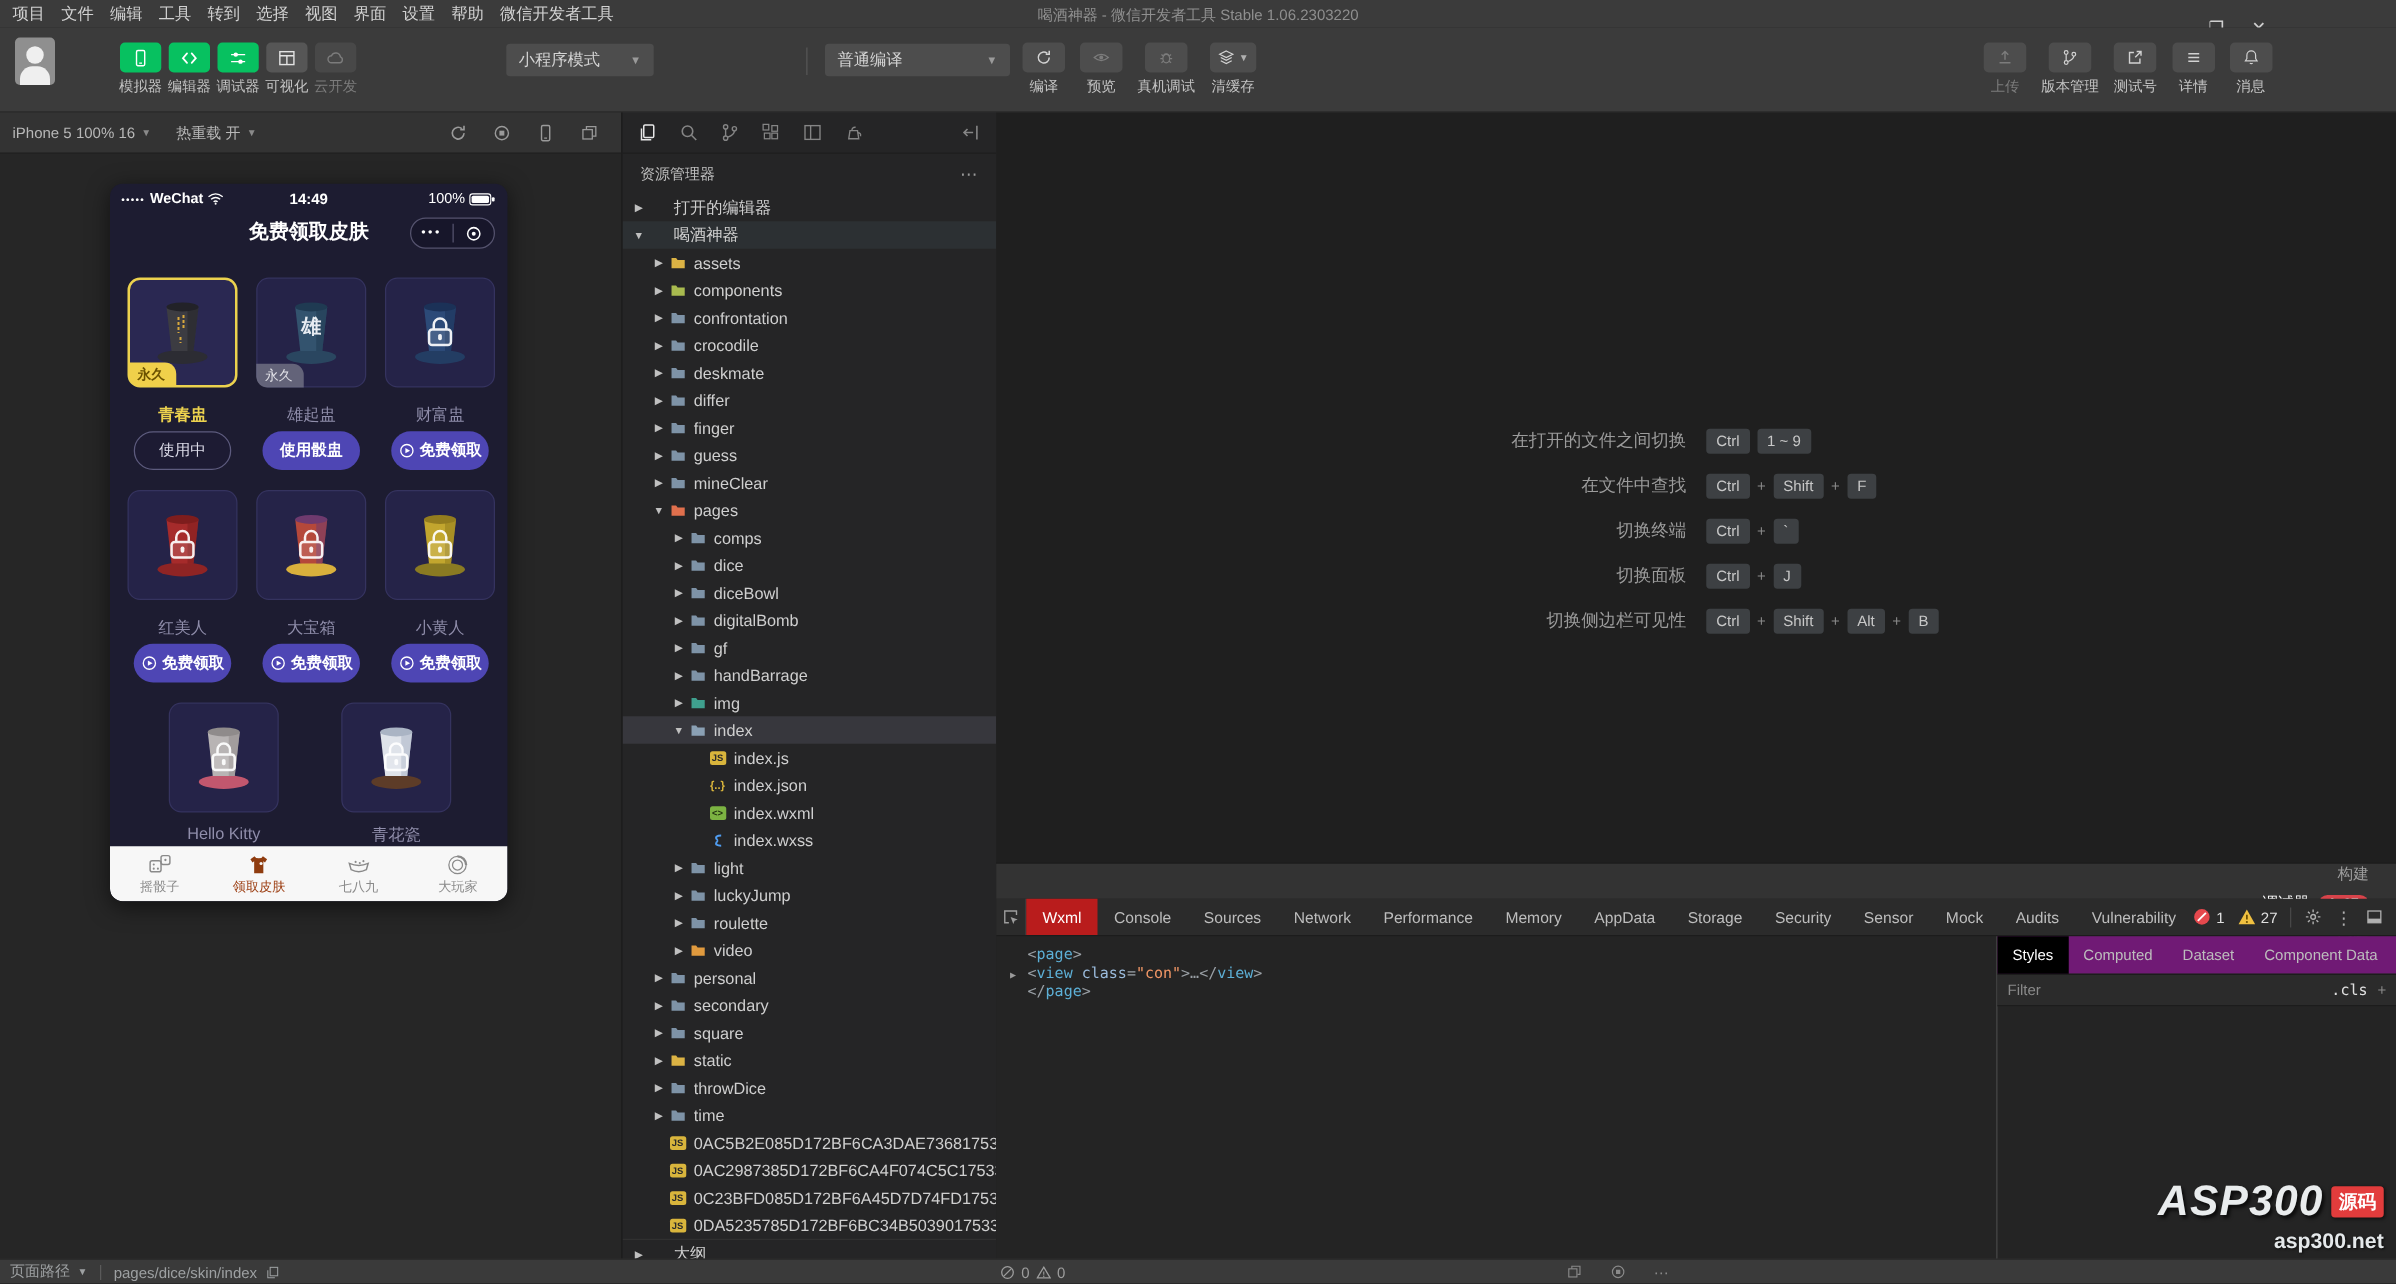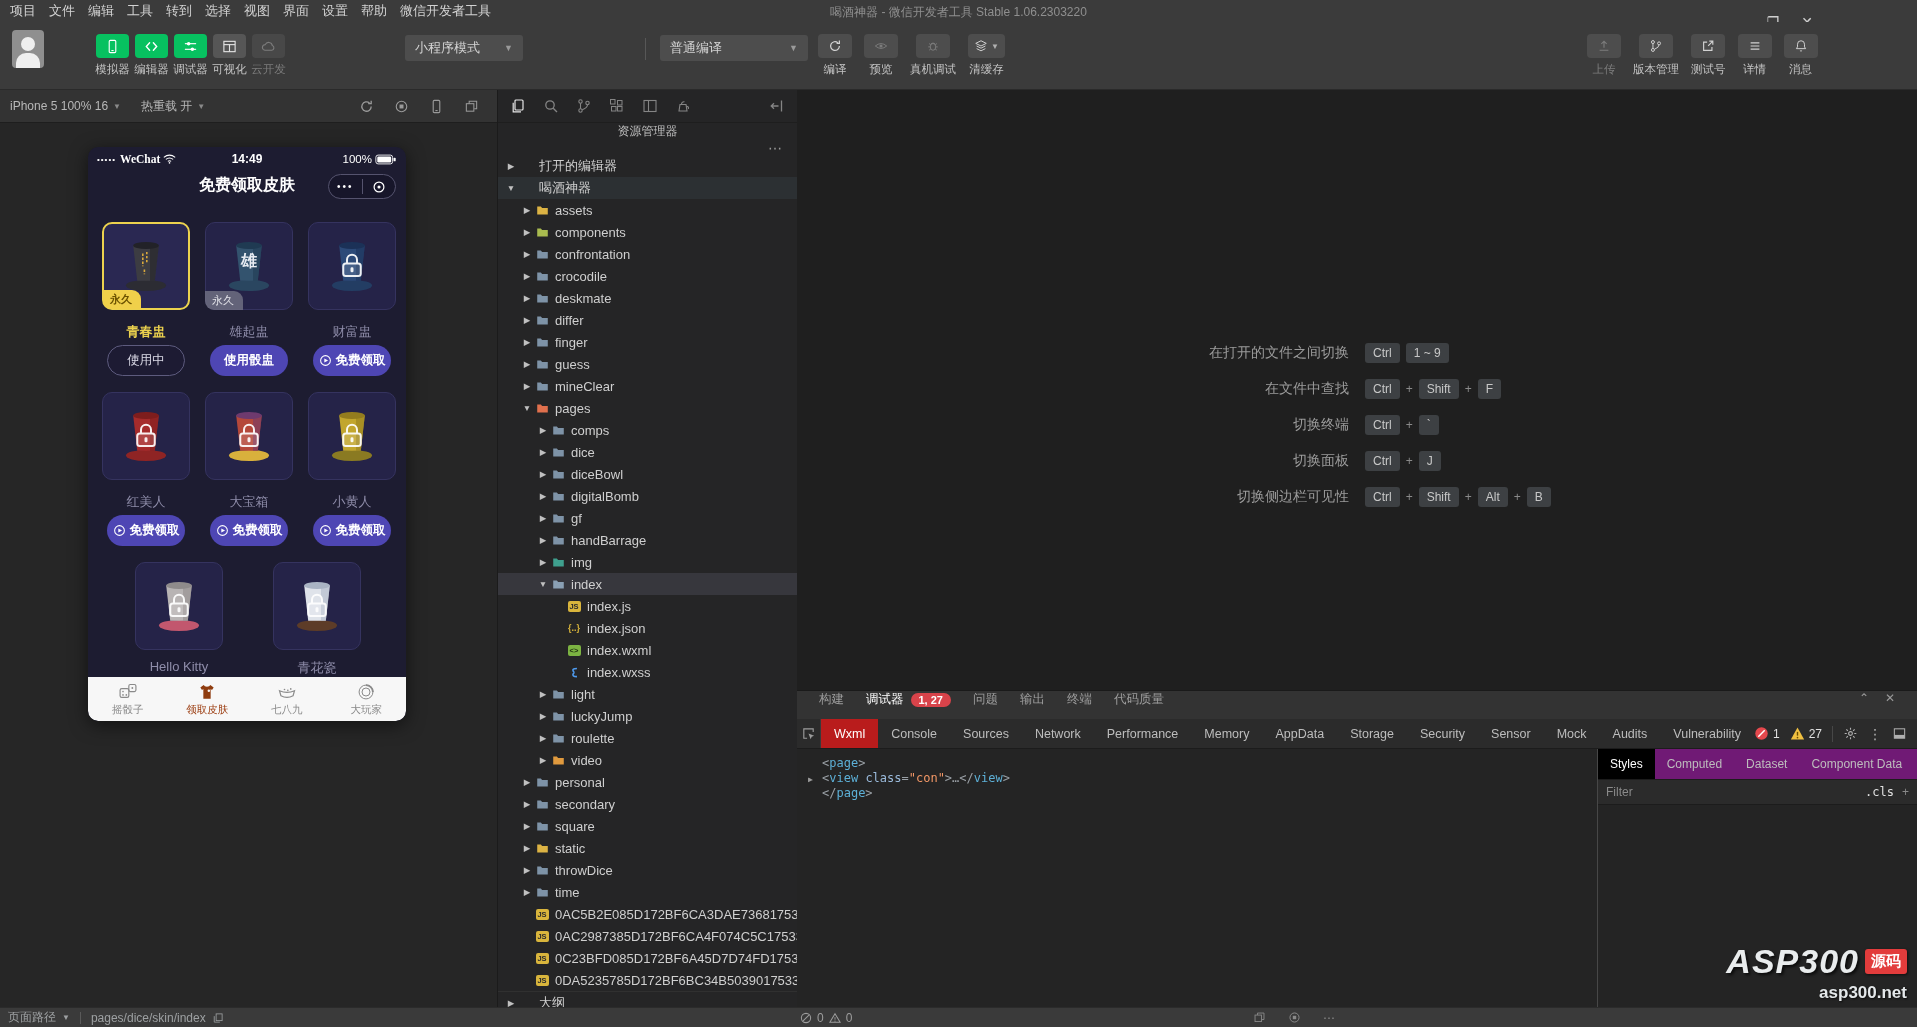--- a/index.html
+++ b/index.html
@@ -49,21 +49,21 @@
   .sim-toolbar .dd{display:flex;align-items:center;gap:5px;padding:0 10px;cursor:pointer;}
   .sim-toolbar .dd .caret{font-size:8px;color:#8a8a8a;}
   .sim-icons{margin-left:auto;display:flex;gap:20px;padding-right:18px;color:#9a9a9a;}
   .sim-icons svg{width:15px;height:15px;cursor:pointer;}
 
   
   .phone{position:absolute;left:88px;top:57px;width:318px;height:574px;border-radius:10px;background:#1d1c31;
          box-shadow:0 4px 18px rgba(0,0,0,.55);overflow:hidden;}
   .p-status{position:absolute;left:0;top:0;width:100%;height:24px;display:flex;align-items:center;color:#fff;font-size:11.5px;padding:0 9px;}
   .p-dots{letter-spacing:1px;font-size:8px;margin-right:4px;}
-  .p-carrier{font-weight:bold;margin-right:3px;font-family:Liberation Serif, serif;}
+  .p-carrier{font-weight:bold;margin-right:3px;}
   .p-time{position:absolute;left:50%;transform:translateX(-50%);font-weight:bold;font-size:12px;}
   .p-batt{margin-left:auto;display:flex;align-items:center;gap:3px;font-size:11.5px;}
   .p-title{position:absolute;left:0;top:28px;width:100%;text-align:center;font-size:16px;font-weight:bold;color:#fff;}
   .capsule{position:absolute;right:10px;top:27px;width:68px;height:25px;border:1px solid #55536e;border-radius:13px;
            background:rgba(20,19,38,.6);display:flex;align-items:center;color:#fff;cursor:pointer;}
   .capsule .half{flex:1;display:flex;align-items:center;justify-content:center;height:100%;}
   .capsule .divider{width:1px;height:15px;background:#55536e;}
   .skin-card{position:absolute;width:88px;height:88px;border-radius:10px;background:#252348;border:1px solid #35335f;cursor:pointer;}
   .skin-card.sel{border:2px solid #ecd24e;background:#2a2852;}
   .skin-card .cup{position:absolute;left:50%;top:50%;transform:translate(-50%,-52%);width:64px;height:64px;}
@@ -87,21 +87,21 @@
   .p-tab.active .t-label{color:#9c3e12;}
 
   
   .explorer{position:absolute;left:497px;top:90px;width:300px;height:917px;background:#252526;border-left:1px solid #1b1b1b;overflow:hidden;}
   .exp-icons{position:absolute;left:0;top:0;width:100%;height:33px;display:flex;align-items:center;gap:17px;padding:0 12px;
              color:#858585;border-bottom:1px solid #1e1e1e;}
   .exp-icons svg{width:16px;height:16px;cursor:pointer;}
   .exp-icons .first{color:#e7e7e7;}
   .exp-icons .collapse{margin-left:auto;}
   .exp-header{position:absolute;left:0;top:33px;width:100%;height:32px;display:flex;align-items:center;padding:0 14px;
-              font-size:12px;color:#bfbfbf;flex-direction:column;}
+              font-size:12px;color:#bfbfbf;}
   .exp-header .more{margin-left:auto;color:#9a9a9a;font-size:14px;letter-spacing:1px;cursor:pointer;}
   .tree{position:absolute;left:0;top:65px;width:100%;bottom:0;overflow:hidden;}
   .trow{display:flex;align-items:center;height:22px;font-size:13px;color:#cfcfcf;cursor:pointer;white-space:nowrap;}
   .trow.sel{background:#37373d;}
   .trow.hl{background:#2c3033;}
   .trow.sect{border-top:1px solid #303030;}
   .twisty{width:14px;font-size:8.5px;color:#c0c0c0;text-align:center;flex:none;}
   .ticon{width:16px;height:14px;margin-right:5px;flex:none;display:flex;align-items:center;justify-content:center;}
   .ticon svg{width:15px;height:13px;}
   .fic{display:inline-block;font-weight:bold;border-radius:2px;text-align:center;}
@@ -113,22 +113,22 @@
   .editor{position:absolute;left:797px;top:90px;width:1120px;height:917px;background:#1f1f1f;}
   .hints{position:absolute;left:0;top:248px;width:100%;display:flex;flex-direction:column;gap:7px;}
   .hint-row{display:grid;grid-template-columns:1fr 1fr;align-items:center;column-gap:16px;height:29px;}
   .hint-label{text-align:right;font-size:14px;color:#9b9b9b;}
   .hint-keys{display:flex;align-items:center;gap:6px;}
   kbd{background:#3d4043;border-radius:3px;padding:3px 8px;font-size:12px;color:#c8c8c8;font-family:"Liberation Sans",sans-serif;}
   .plus{color:#8a8a8a;font-size:12px;}
 
   
   .debugger{position:absolute;left:0;top:600px;width:100%;height:317px;background:#242424;border-top:1px solid #1a1a1a;}
-  .dbg-row1{position:absolute;left:0;top:0;width:100%;height:28px;background:#333;display:flex;align-items:flex-start;
-            gap:22px;padding:0 22px;font-size:12.5px;color:#9d9d9d;}
+  .dbg-row1{position:absolute;left:0;top:0;width:100%;height:28px;background:#333;display:flex;align-items:flex-end;
+            gap:6px;padding:0 22px;font-size:12.5px;color:#9d9d9d;flex-direction:column;}
   .dbg-tab{cursor:pointer;display:flex;align-items:center;gap:7px;}
   .dbg-tab.active{color:#fff;}
   .pill{background:#d8434a;color:#fff;font-size:11px;font-weight:bold;border-radius:9px;padding:1px 8px;}
   .dbg-row1 .right{margin-left:auto;display:flex;gap:16px;color:#9a9a9a;font-size:12px;}
   .dbg-row2{position:absolute;left:0;top:28px;width:100%;height:30px;background:#2b2b2b;border-bottom:1px solid #1c1c1c;
             display:flex;align-items:center;font-size:12.5px;color:#bdbdbd;}
   .inspect-btn{width:34px;height:100%;display:flex;align-items:center;justify-content:center;color:#9d9d9d;
                border-right:1px solid #3a3a3a;cursor:pointer;}
   .inspect-btn svg{width:15px;height:15px;}
   .dt-tab{padding:0 13px;height:100%;display:flex;align-items:center;cursor:pointer;white-space:nowrap;}

